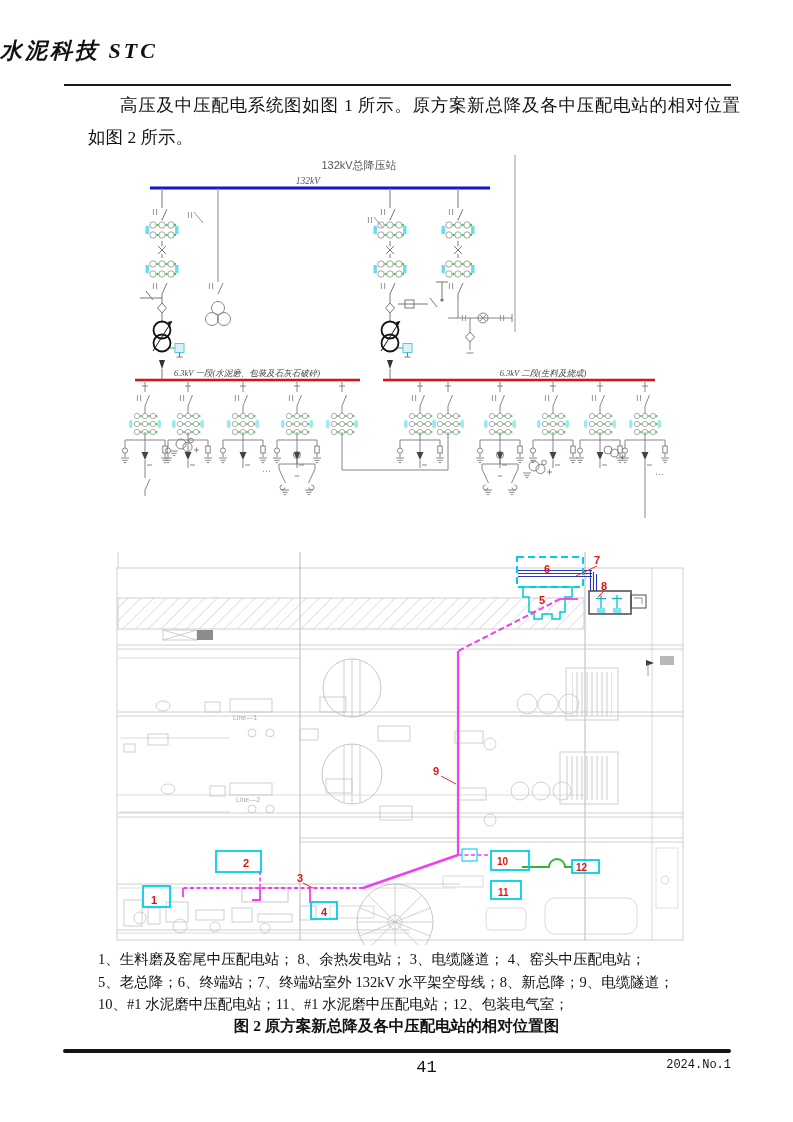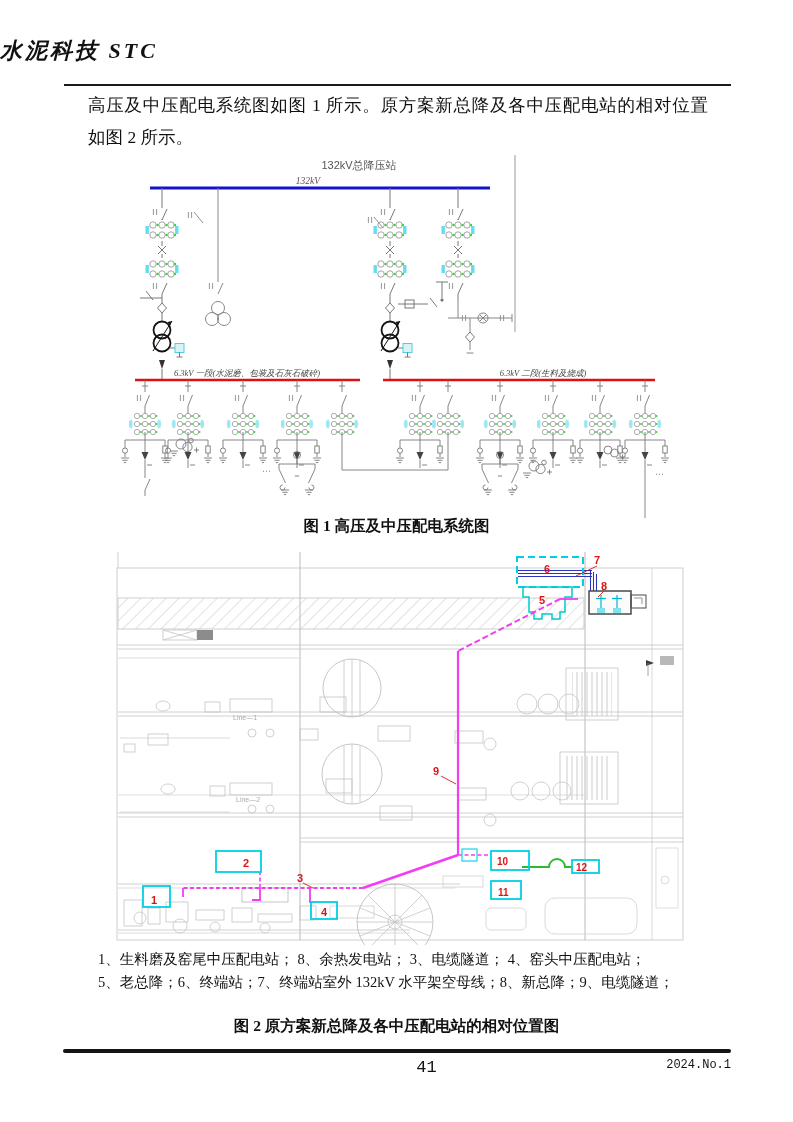--- a/index.html
+++ b/index.html
@@ -22,21 +22,21 @@
   svg text{user-select:none;}
 </style>
 </head>
 <body>
 
 <div class="page">
 
   <div class="hdr">水泥科技 STC</div>
   <div class="hdr-rule"></div>
 
-  <div class="bodyline" style="top:95px;">高压及中压配电系统图如图 1 所示。原方案新总降及各中压配电站的相对位置</div>
+  <div class="bodyline" style="top:95px;margin-left:32px;">高压及中压配电系统图如图 1 所示。原方案新总降及各中压配电站的相对位置</div>
   <div class="bodyline l2" style="top:127px;">如图 2 所示。</div>
 
   <svg style="left:96px;top:150px;" width="612" height="374" viewBox="96 150 612 374">
     <defs>
       <g id="vtk" stroke="#8a8a8a" stroke-width="0.9">
         <line x1="-1.6" y1="-3" x2="-1.6" y2="3"></line>
           <line x1="1.6" y1="-3" x2="1.6" y2="3"></line>
       </g>
       <g id="ct2" stroke="#9a9a9a" fill="none" stroke-width="0.9">
         <rect x="-16.5" y="-4" width="3.4" height="8" fill="#66ddee" stroke="none"></rect>
@@ -271,21 +271,20 @@
     <g stroke="#787878" stroke-width="0.9">
       <line x1="645" y1="468" x2="645" y2="518"></line>
       <line x1="145" y1="468" x2="145" y2="478"></line>
         <line x1="145" y1="490" x2="150" y2="479"></line>
         <line x1="145" y1="490" x2="145" y2="496"></line>
     </g>
     <text x="262" y="474" font-size="9" fill="#777">⋯</text>
     <text x="655" y="477" font-size="9" fill="#777">⋯</text>
   </svg>
 
-  <div class="fig-caption" style="top:516px;">图 1 高压及中压配电系统图</div>
 
   <svg style="left:110px;top:548px;" width="580" height="397" viewBox="110 548 580 397">
     <defs>
       <pattern id="hatch" width="9" height="9" patternUnits="userSpaceOnUse" patternTransform="rotate(45)">
         <line x1="0" y1="0" x2="0" y2="9" stroke="#c6c6c6" stroke-width="1"></line>
       </pattern>
       <pattern id="stripes" width="5" height="5" patternUnits="userSpaceOnUse">
         <line x1="2" y1="0" x2="2" y2="5" stroke="#cccccc" stroke-width="1"></line>
       </pattern>
     </defs>
@@ -472,20 +471,21 @@
       <text x="433" y="775">9</text>
       <text x="497" y="865" font-size="10">10</text>
       <text x="498" y="896" font-size="10">11</text>
       <text x="576" y="871" font-size="10">12</text>
     </g>
   </svg>
 
   <div class="legend">
     <div>1、生料磨及窑尾中压配电站；  8、余热发电站；  3、电缆隧道；  4、窑头中压配电站；</div>
     <div>5、老总降；6、终端站；7、终端站室外 132kV 水平架空母线；8、新总降；9、电缆隧道；</div>
+    <div>10、#1 水泥磨中压配电站；11、#1 水泥磨中压配电站；12、包装电气室；</div>
   </div>
   <div class="fig-caption" style="top:1016px;">图 2 原方案新总降及各中压配电站的相对位置图</div>
 
   <div class="ftr-rule"></div>
   <div class="ftr-page">41</div>
   <div class="ftr-issue">2024.No.1</div>
 
 </div>
 
 </body></html>

